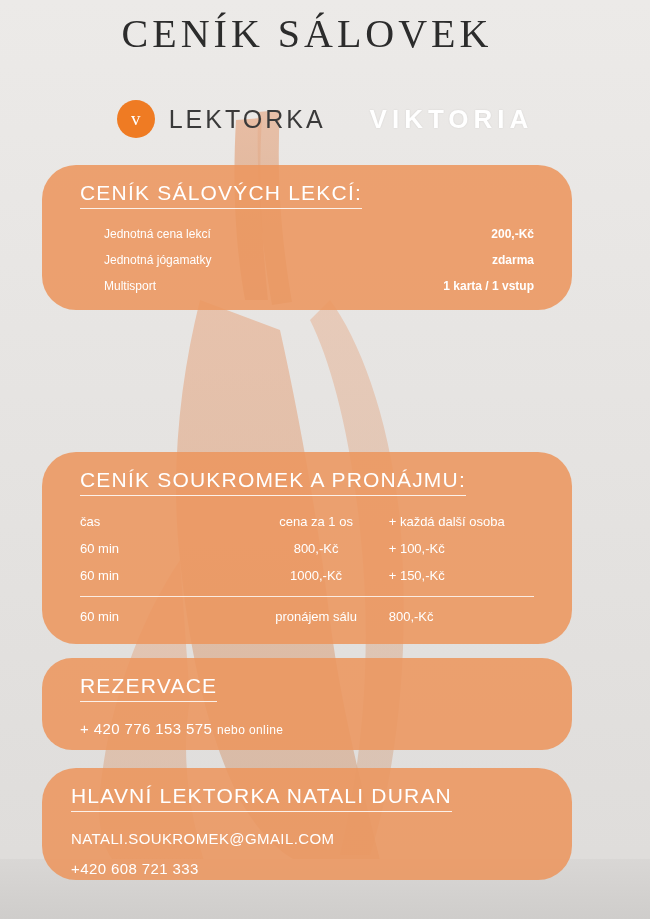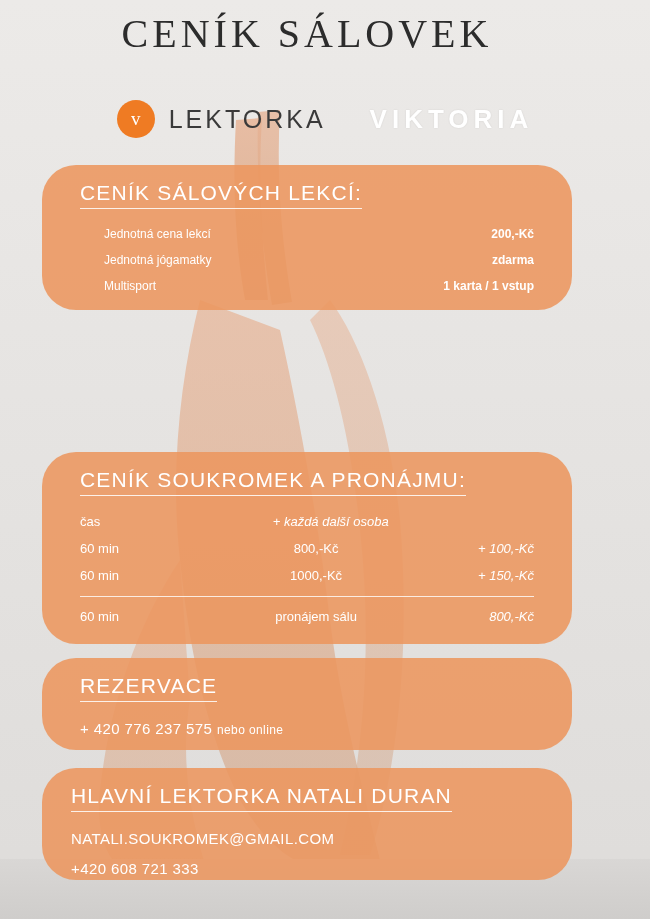--- a/index.html
+++ b/index.html
@@ -132,41 +132,41 @@
   .row .right { text-align: right; font-weight: bold; }
 
   .row3 {
     display: flex;
     font-size: 13px;
     line-height: 27px;
     color: #ffffff;
   }
   .row3 .c1 { width: 36%; text-align: left; }
   .row3 .c2 { width: 32%; text-align: center; }
-  .row3 .c3 { width: 32%; text-align: right; font-style: italic; }
+  .row3 .c3 { width: 32%; text-align: left; }
 
   .rule {
     height: 1px;
     background: rgba(255,255,255,0.8);
     margin: 7px 0 6px 0;
   }
 
   .contact-line {
     font-size: 15px;
     line-height: 30px;
     letter-spacing: 0.4px;
     color: #ffffff;
   }
   .contact-line .muted { font-size: 12px; }
 
   
   #card-lekce     { top: 165px;  height: 145px; }
   #card-perm      { top: 348px;  height: 90px;  }
   #card-soukromky { top: 452px;  height: 192px; }
-  #card-rezervace { top: 658px;  height: 92px;  }
+  #card-rezervace { top: 658px;  height: 92px; border-radius: 30px;  }
   #card-lektorka  { top: 768px;  height: 112px; padding-left: 29px; }
 </style>
 </head>
 <body>
 
 <div class="poster">
 
   <svg class="bg-figure" viewBox="0 0 650 919" preserveAspectRatio="none">
     <defs>
       <linearGradient id="skin" x1="0" y1="0" x2="0" y2="1">
@@ -215,20 +215,21 @@
       <div class="left">Multisport</div>
       <div class="right">1 karta / 1 vstup</div>
     </div>
   </div>
 
 
   <div class="card" id="card-soukromky">
     <div class="card-title">CENÍK SOUKROMEK A PRONÁJMU:</div>
     <div class="row3">
       <div class="c1">čas</div>
+      <div class="c2">cena za 1 os</div>
       <div class="c3">+ každá další osoba</div>
     </div>
     <div class="row3">
       <div class="c1">60 min</div>
       <div class="c2">800,-Kč</div>
       <div class="c3">+ 100,-Kč</div>
     </div>
     <div class="row3">
       <div class="c1">60 min</div>
       <div class="c2">1000,-Kč</div>
@@ -238,21 +239,21 @@
     <div class="row3">
       <div class="c1">60 min</div>
       <div class="c2">pronájem sálu</div>
       <div class="c3">800,-Kč</div>
     </div>
   </div>
 
   <div class="card" id="card-rezervace">
     <div class="card-title">REZERVACE</div>
     <div class="contact-line">
-      <span>+ 420 776 237 575</span>
+      <span>+ 420 776 153 575</span>
       <span class="muted">nebo online</span>
     </div>
   </div>
 
   <div class="card" id="card-lektorka">
     <div class="card-title">HLAVNÍ LEKTORKA NATALI DURAN</div>
     <div class="contact-line">NATALI.SOUKROMEK@GMAIL.COM</div>
     <div class="contact-line">+420 608 721 333</div>
   </div>
 

